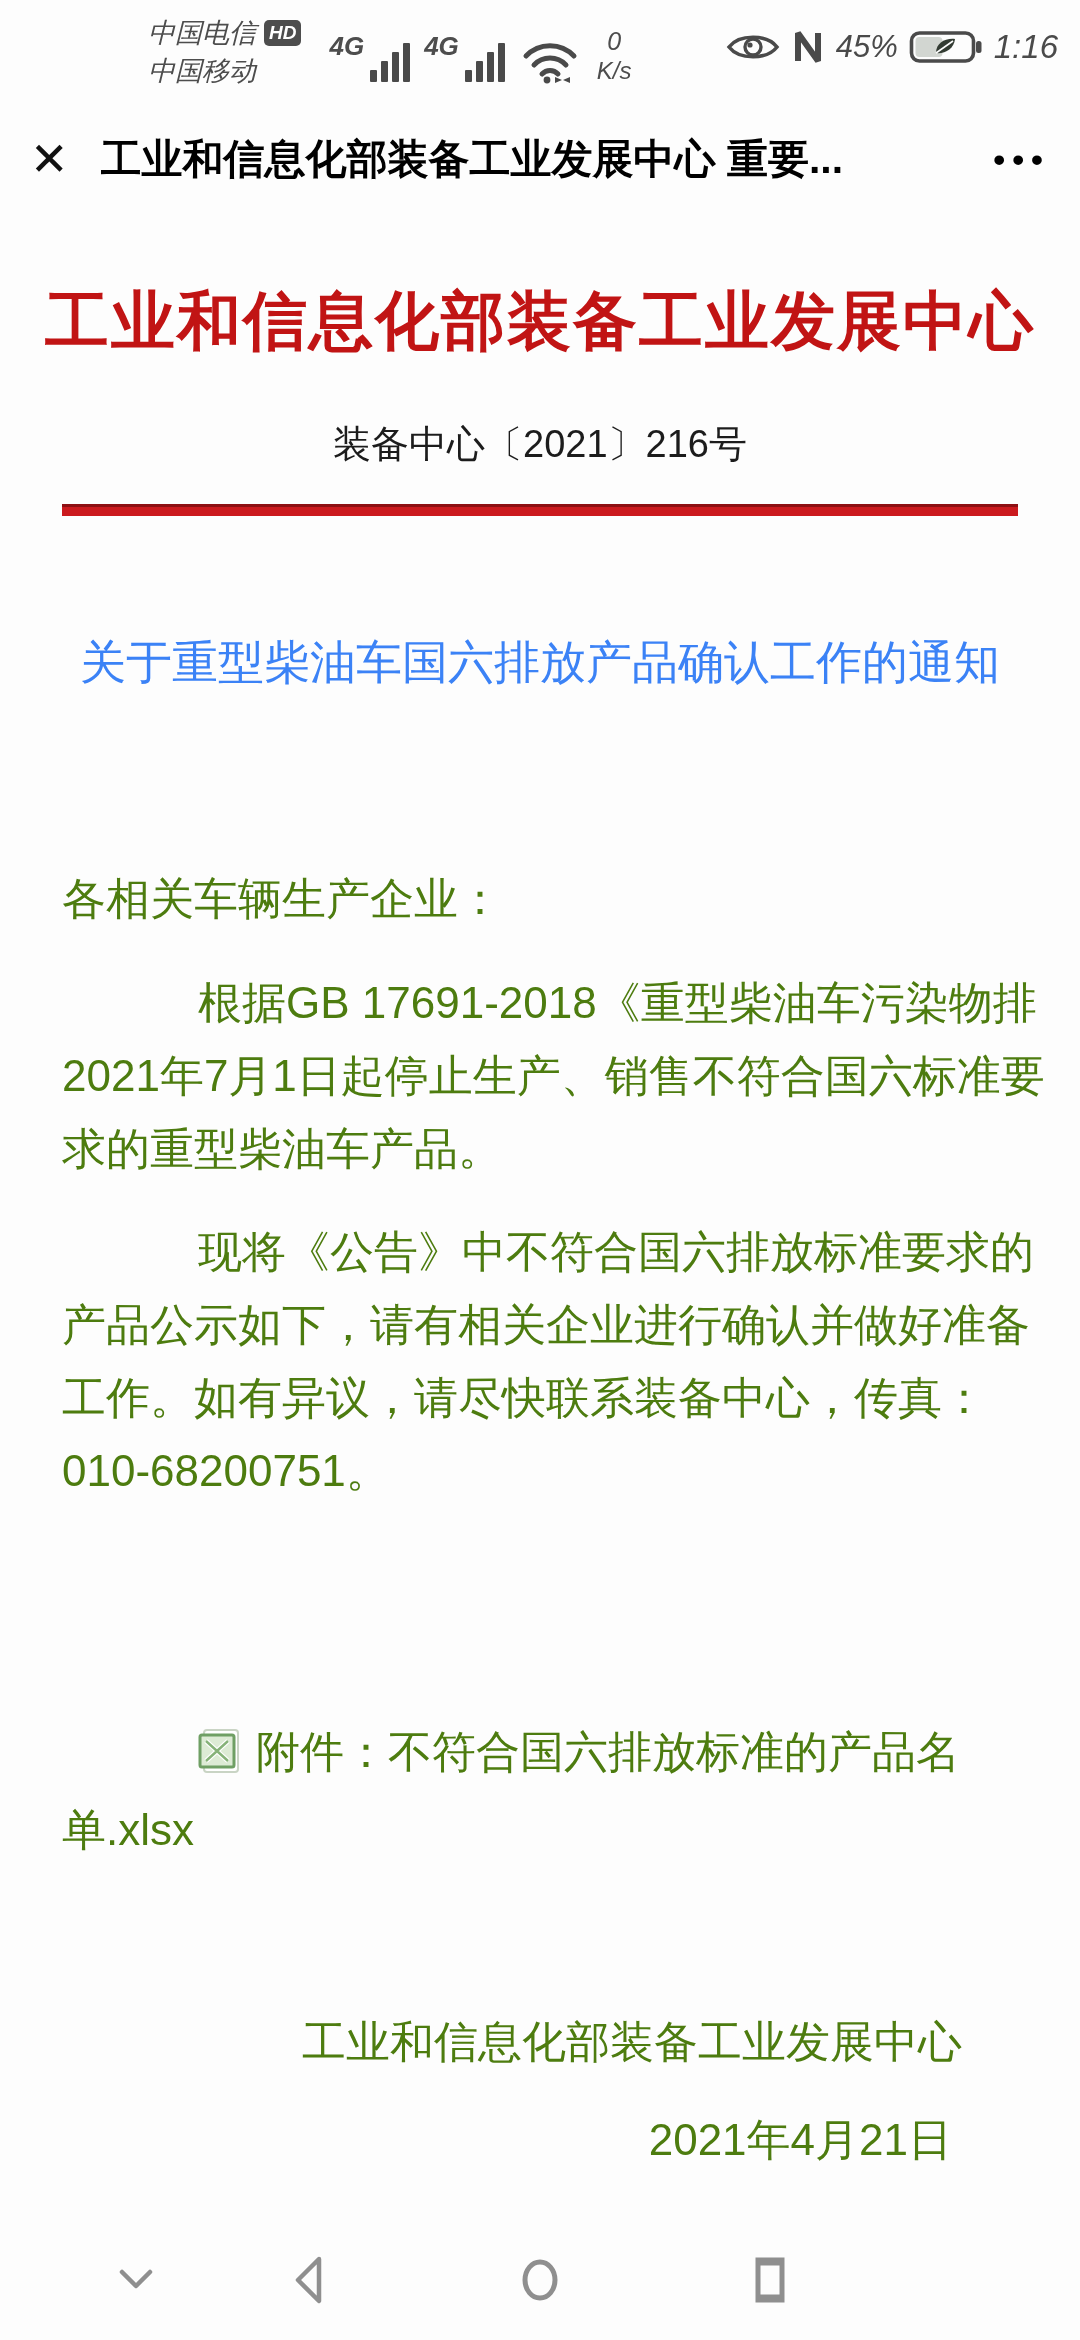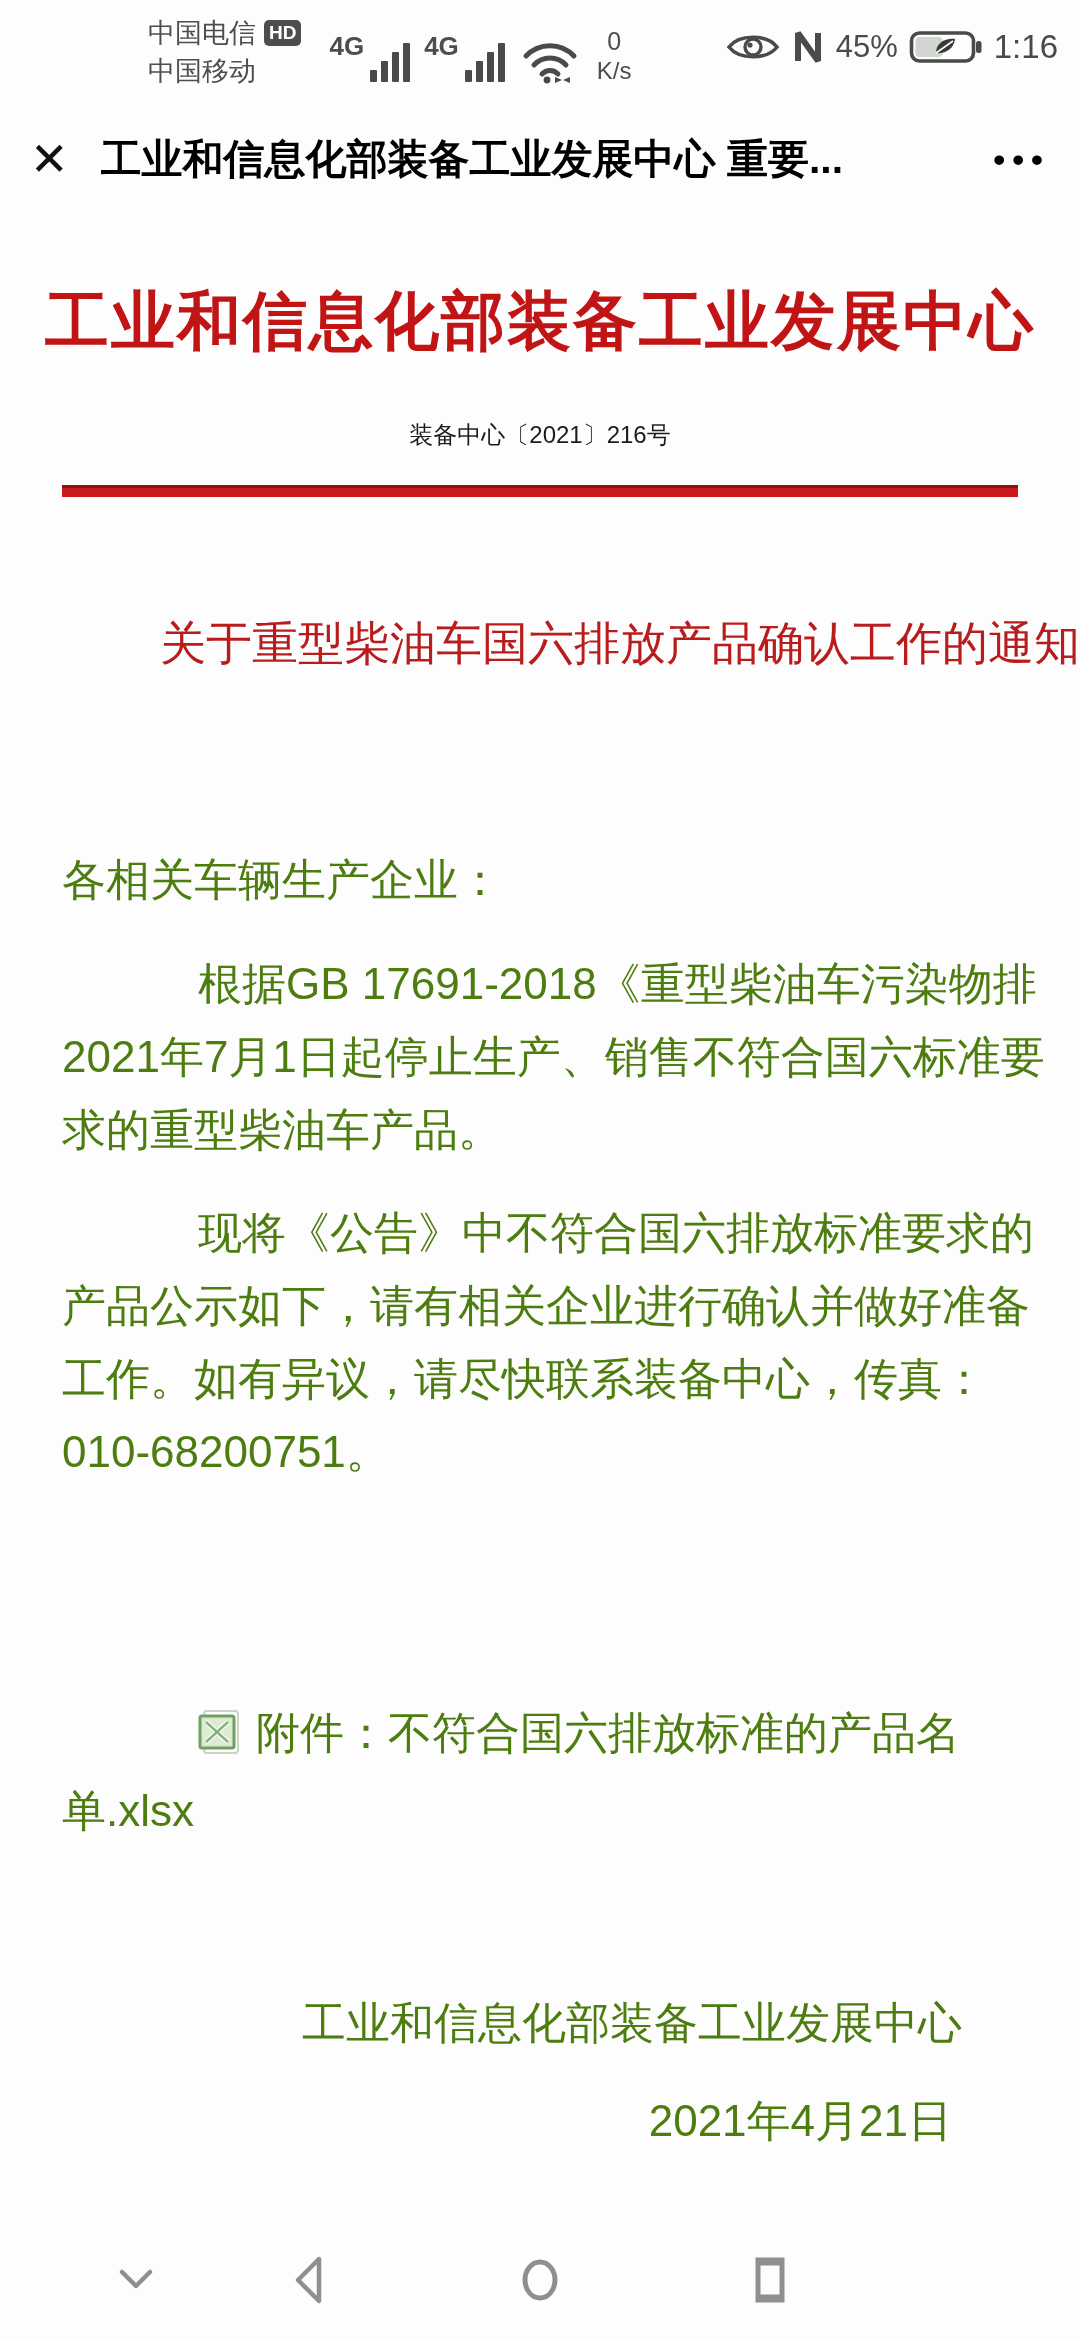--- a/index.html
+++ b/index.html
@@ -1,21 +1,21 @@
 <!DOCTYPE html>
 <html><head>
 <meta charset="utf-8">
 <style>
   * { margin:0; padding:0; box-sizing:border-box; }
   html,body { background:#ffffff; }
   body { font-family:"Liberation Sans","DejaVu Sans",sans-serif; }
   .screen { position:relative; width:1080px; height:2340px; background:#fdfdfd; overflow:hidden; margin:0 auto; color:#1d1d1d; }
 
   
-  .status-bar { position:relative; height:104px; width:100%; color:#4a4a4a; }
+  .status-bar { position:relative; height:104px; width:100%; color:#4a4a4a;font-style:italic; }
   .sb-left { position:absolute; left:148px; top:14px; display:flex; align-items:flex-start; }
   .carrier-col { display:flex; flex-direction:column; }
   .carrier-row1 { display:flex; align-items:center; height:38px; }
   .carrier-text { font-size:27px; line-height:38px; color:#4d4d4d; }
   .hd-badge { display:inline-block; margin-left:8px; background:#4d4d4d; color:#fff; font-size:19px; font-weight:700; line-height:24px; padding:1px 5px; border-radius:5px; }
   .signal-group { display:flex; align-items:flex-end; height:74px; margin-left:18px; }
   .net-label { font-size:26px; font-weight:700; color:#4d4d4d; margin:0 6px 26px 10px; }
   .bars { display:flex; align-items:flex-end; height:40px; margin-bottom:6px; }
   .bars i { display:block; width:7px; background:#4a4a4a; border-radius:1px; margin-right:4px; }
   .bars i:nth-child(1){ height:12px; } .bars i:nth-child(2){ height:21px; }
@@ -29,23 +29,23 @@
   .sb-right .time { font-size:33px; color:#4a4a4a; }
 
   
   .title-bar { display:flex; align-items:center; height:110px; padding:0 30px; background:#fdfdfd; }
   .close-x { font-size:46px; color:#111; line-height:1; flex:0 0 auto; cursor:pointer; }
   .tb-title { flex:1 1 auto; margin-left:32px; font-size:41px; font-weight:700; color:#000; white-space:nowrap; overflow:hidden; }
   .more-dots { flex:0 0 auto; font-size:34px; letter-spacing:7px; font-weight:700; color:#000; margin-left:10px; cursor:pointer; }
 
   
   .letterhead { margin-top:64px; text-align:center; font-size:64px; font-weight:700; letter-spacing:2px; color:#c11414; font-family:"Liberation Serif","DejaVu Serif",serif; }
-  .doc-number { margin-top:54px; text-align:center; font-size:24px; color:#1c1c1c; }
+  .doc-number { margin-top:54px; text-align:center; font-size:38px; color:#1c1c1c; }
   .red-rule { margin:34px 62px 0 62px; height:12px; background:#cb1a1e; box-shadow: inset 0 3px 0 #8d1013; }
-  .notice-title { margin-top:116px; text-align:right; font-size:46px; color:#b91c1c; }
+  .notice-title { margin-top:116px; text-align:center; font-size:46px; color:#3b82f6; }
   .doc-body { margin:0 62px; font-size:44px; color:#4d7c0f; }
   .salutation { margin-top:168px; line-height:74px; }
   .para { margin-top:30px; }
   .para .tl { display:block; line-height:73px; white-space:nowrap; }
   .para .tl:first-child { text-indent:136px; }
   .attachment { margin-top:206px; }
   .att-line1 { display:flex; align-items:center; padding-left:136px; line-height:78px; }
   .excel-icon { flex:0 0 auto; margin-right:14px; }
   .att-line2 { line-height:78px; }
   .sig-org { margin-top:148px; text-align:right; padding-right:56px; line-height:50px; }

